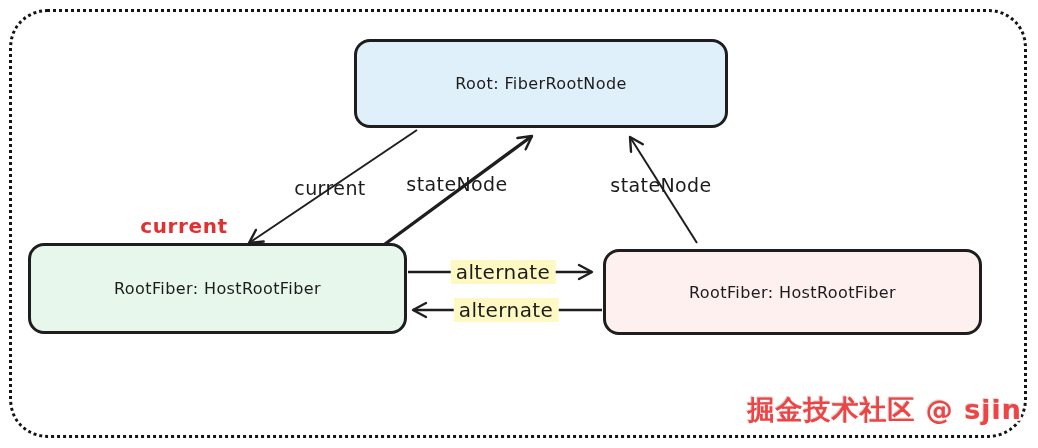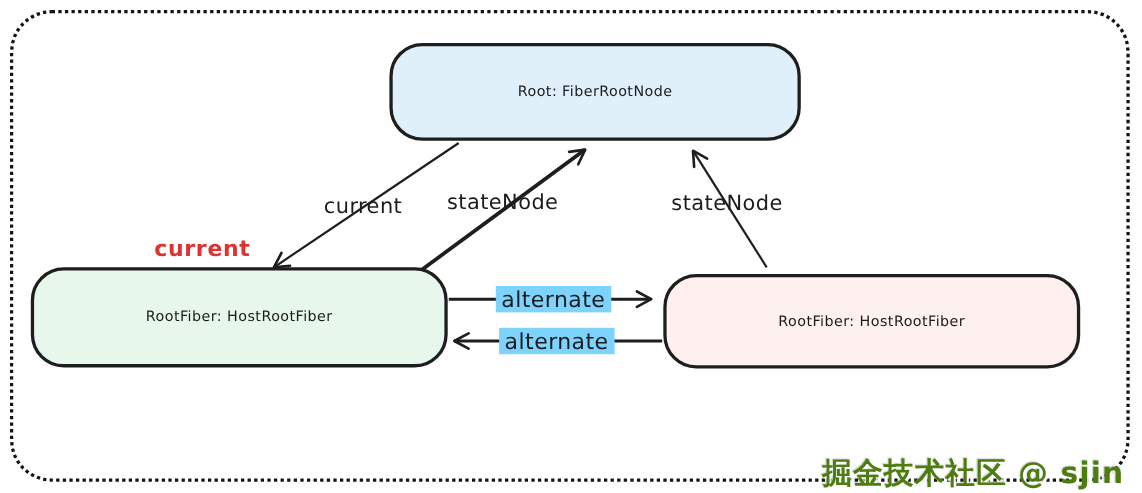--- a/index.html
+++ b/index.html
@@ -24,62 +24,62 @@
   }
   .arrows {
     position: absolute;
     left: 0; top: 0;
     width: 1038px; height: 448px;
   }
   .node {
     position: absolute;
     box-sizing: border-box;
     border: 3px solid #1e1e1e;
-    border-radius: 30px;
+    border-radius: 16px;
     display: flex;
     align-items: center;
     justify-content: center;
-    font-size: 13px;
+    font-size: 16px;
     color: #1c1c1c;
     letter-spacing: 0.4px;
     white-space: nowrap;
   }
   .node-root    { left: 354px; top: 39px;  width: 374px; height: 89px; background: #dff0fa; }
   .node-current { left: 28px;  top: 243px; width: 379px; height: 91px; background: #e7f7eb; }
   .node-wip     { left: 603px; top: 249px; width: 379px; height: 86px; background: #fdf0ee; }
 
   .edge-label {
     position: absolute;
     transform: translate(-50%, -50%);
     font-size: 19px;
     color: #1c1c1c;
     letter-spacing: 0.4px;
     white-space: nowrap;
   }
   .edge-label.on-line {
-    background: #7dd3fc;
+    background: #fef9c3;
     padding: 0 5px;
     font-size: 20px;
   }
   .annotation {
     position: absolute;
     transform: translate(-50%, -50%);
     font-size: 20px;
     font-weight: bold;
     color: #e03131;
     letter-spacing: 0.6px;
     white-space: nowrap;
   }
   .watermark {
     position: absolute;
     right: 16px;
-    top: 412px;
+    top: 392px;
     font-size: 27px;
     font-weight: bold;
-    color: #4d7c0f;
+    color: #ef4444;
     letter-spacing: 1px;
     text-shadow: 2px 2px 1px rgba(255,255,255,0.95), -1px -1px 1px rgba(130,130,130,0.35);
     white-space: nowrap;
   }
 </style>
 </head>
 <body>
 
 <div class="canvas">
 

